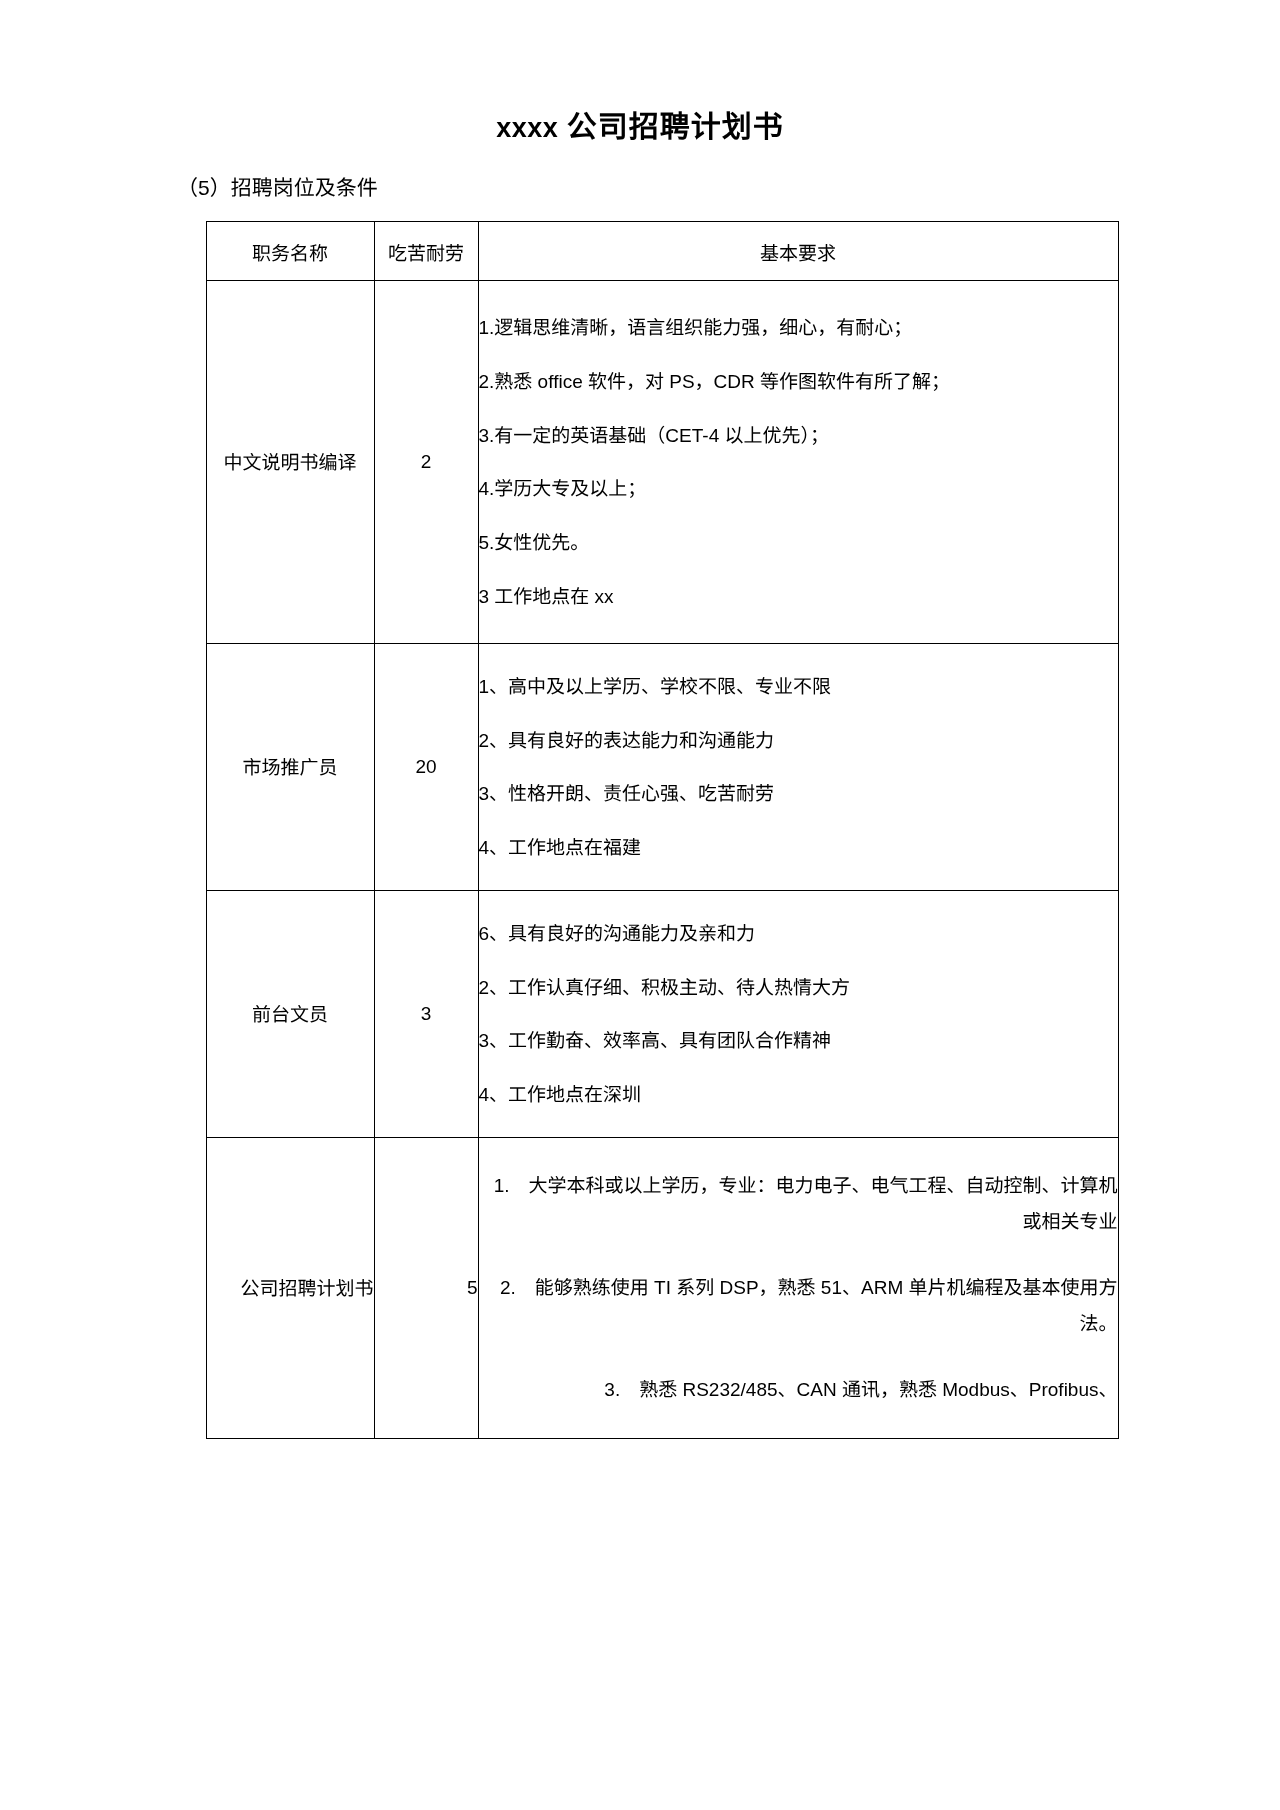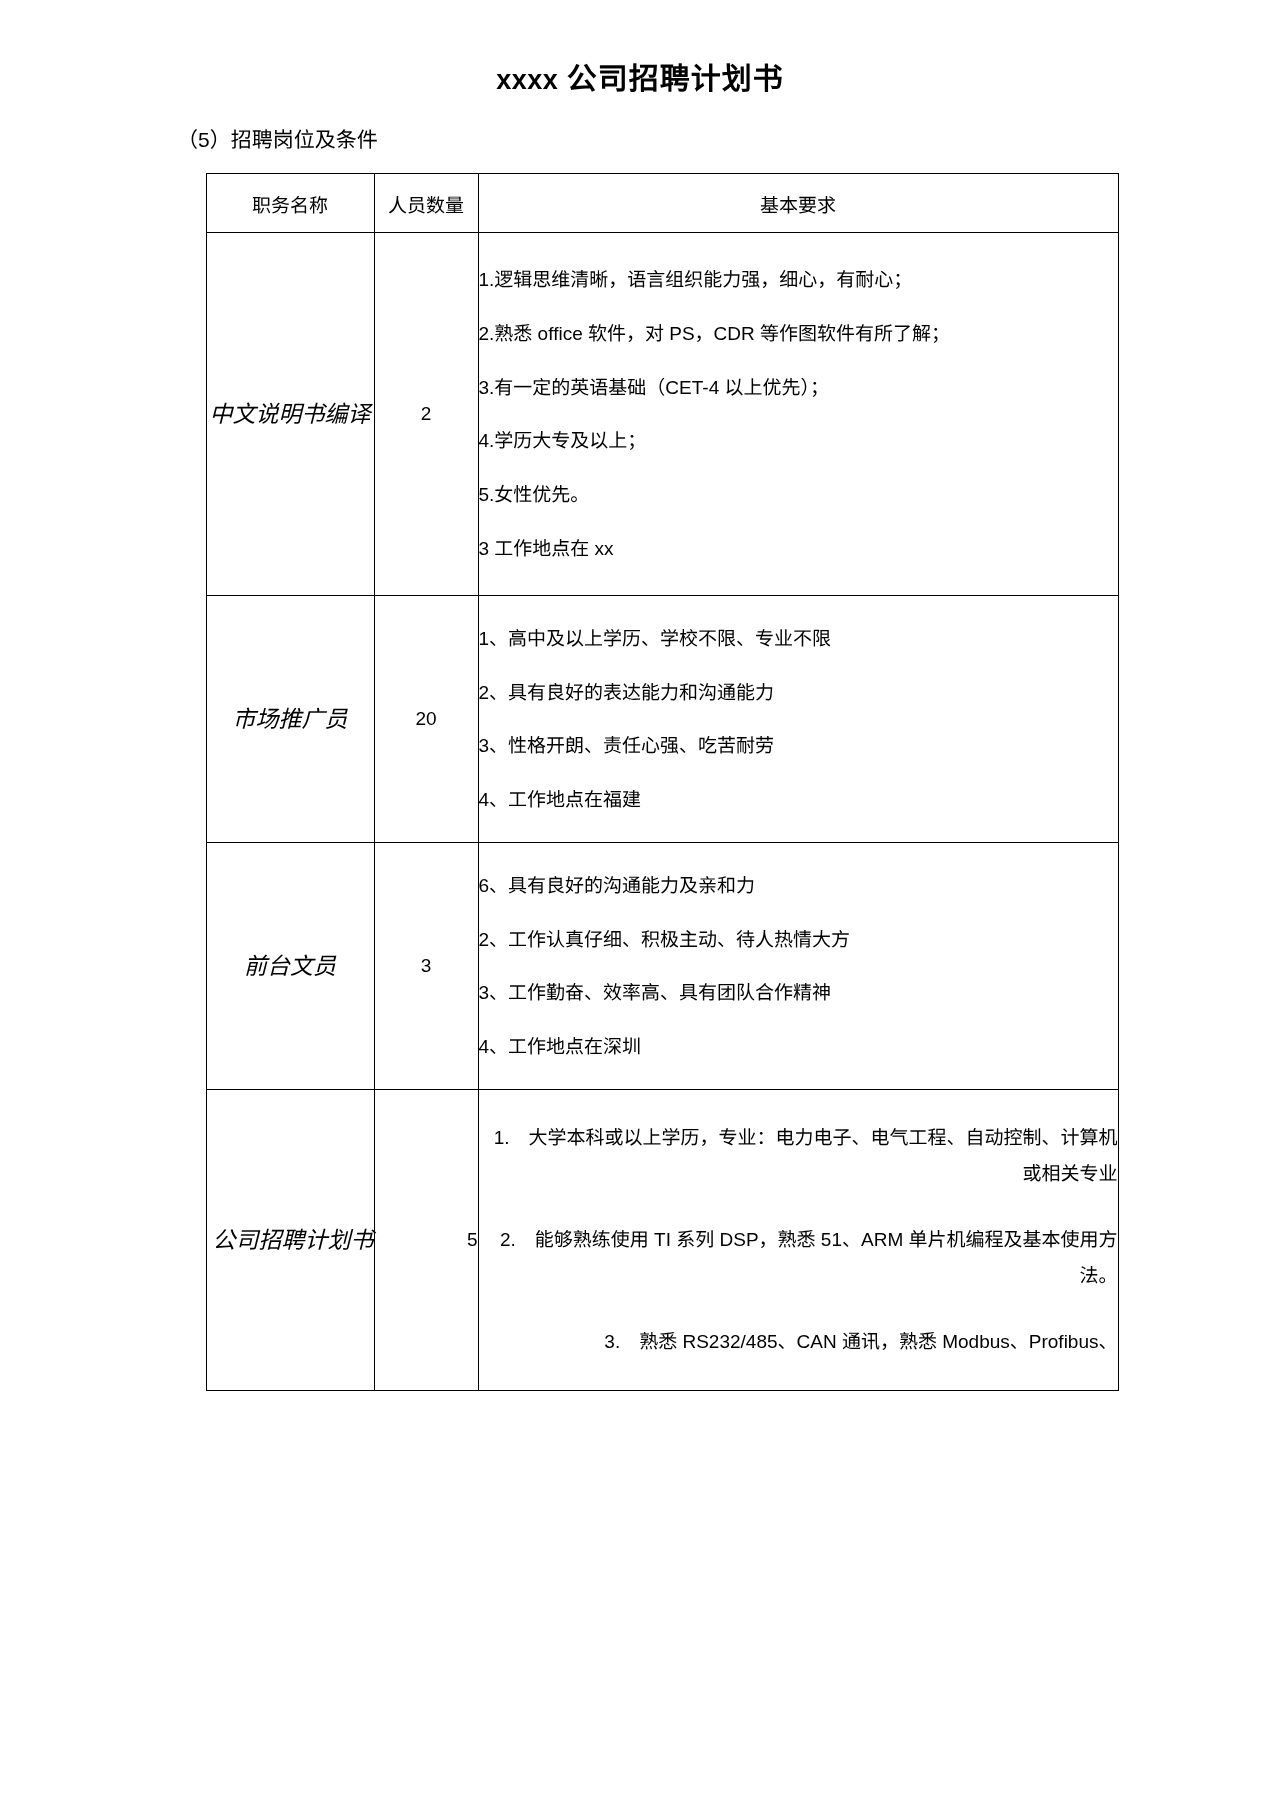--- a/index.html
+++ b/index.html
@@ -20,21 +20,21 @@
     position: relative;
     width: 1280px;
     height: 1810px;
     box-sizing: border-box;
     padding: 0;
     background: #ffffff;
   }
 
   .doc-title {
     margin: 0;
-    padding-top: 60px;
+    padding-top: 108px;
     text-align: center;
     font-family: "Liberation Serif", "DejaVu Serif", serif;
     font-size: 30px;
     font-weight: 700;
     letter-spacing: 1px;
     line-height: 1.25;
   }
   .doc-title .latin {
     font-family: "Liberation Sans", "DejaVu Sans", sans-serif;
     font-weight: 700;
@@ -76,24 +76,23 @@
 
   thead th {
     height: 58px;
     text-align: center;
     font-size: 19px;
     font-weight: 400;
   }
 
   td.role-cell {
     text-align: center;
-    font-size: 23px;
+    font-size: 19px;
     line-height: 1.85;
     padding: 6px 8px;
-    font-style: italic;
   }
   td.count-cell {
     text-align: center;
     font-size: 19px;
   }
   td.req-cell {
     padding: 18px 14px 18px 16px;
     font-size: 19px;
   }
   td.req-cell .req-line {
@@ -129,21 +128,21 @@
   <div class="table-wrap">
     <table class="plan-table">
       <colgroup>
         <col class="c-role">
         <col class="c-count">
         <col class="c-req">
       </colgroup>
       <thead>
         <tr>
           <th>职务名称</th>
-          <th>人员数量</th>
+          <th>吃苦耐劳</th>
           <th>基本要求</th>
         </tr>
       </thead>
       <tbody>
 
         <tr class="row-0">
           <td class="role-cell">中文说明书编译</td>
           <td class="count-cell">2</td>
           <td class="req-cell">
             <p class="req-line">1.逻辑思维清晰，语言组织能力强，细心，有耐心；</p>

